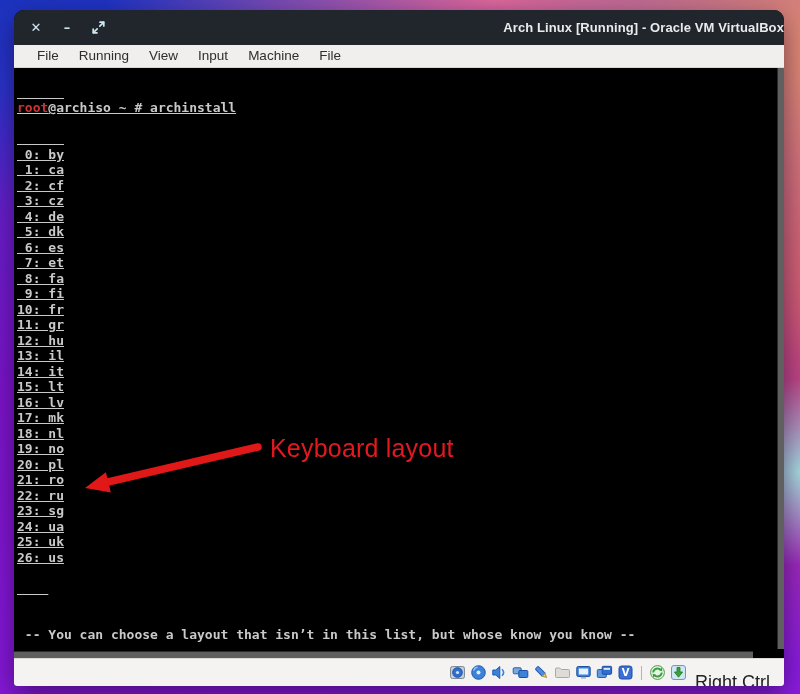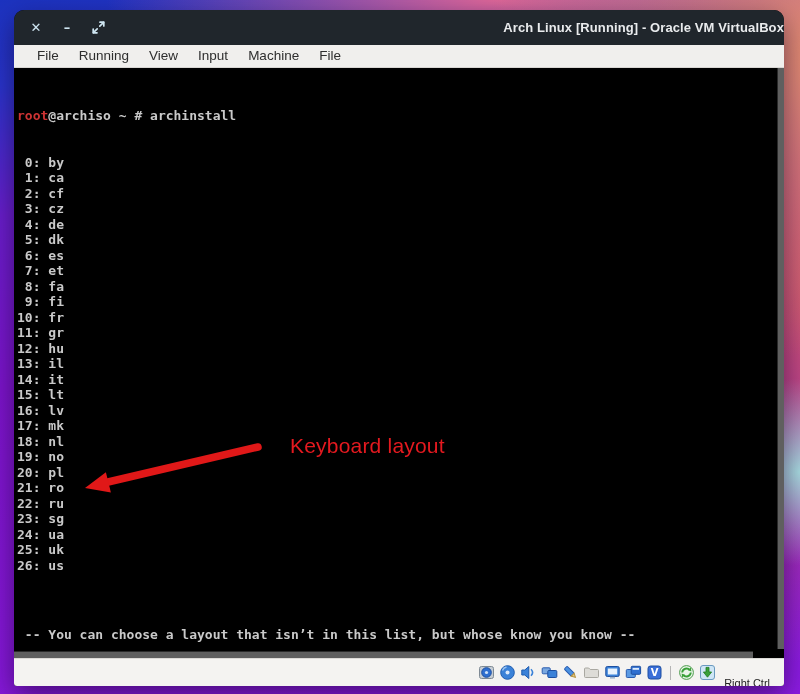--- a/index.html
+++ b/index.html
@@ -45,45 +45,45 @@
     padding:0 10px; font-size:13.5px; color:#2e2e2e; line-height:22px; cursor:default;
   }
   
   .terminal{
     position:relative; flex:1 1 auto; background:#000; overflow:hidden;
   }
   .term-text{
     font-family:"DejaVu Sans Mono", monospace; font-weight:bold;
     font-size:13px; line-height:15.5px; color:#c9c9c9; white-space:pre;
   }
-  #term-pre{ position:absolute; left:3px; top:9px; }
+  #term-pre{ position:absolute; left:3px; top:1px;text-decoration:underline; }
   #term-messages{ position:absolute; left:3px; top:528px; }
   .t-user{ color:#cc3333; }
   .v-scrollbar{
     position:absolute; top:0; right:0; width:7px; height:calc(100% - 9px);
     background:#5f5f5f; border-left:1px solid #2a2a2a;
   }
   .h-scrollbar{
     position:absolute; left:0; bottom:0; height:7px; width:739px;
     background:#5f5f5f; border-top:1px solid #2a2a2a;
   }
   .annotation-layer{ position:absolute; inset:0; pointer-events:none; }
   .annotation-label{
     position:absolute; left:256px; top:366px;
-    font-size:21px; font-weight:500; letter-spacing:.2px;margin-left:20px;
+    font-size:25px; font-weight:500; letter-spacing:.2px;
   }
   
   .statusbar{
     height:28px; background:#f4f3f1; flex:0 0 auto; border-top:1px solid #dcdad7;
     display:flex; align-items:center; justify-content:flex-end;
     gap:4px; padding-right:14px;
   }
   .status-icon{ width:17px; height:17px; display:block; }
   .status-sep{ width:1px; height:14px; background:#b4b4b4; margin:0 3px; }
-  .hostkey-label{ font-size:11px; color:#222; margin-left:4px;margin-top:20px; }
+  .hostkey-label{ font-size:18px; color:#222; margin-left:4px;margin-top:20px; }
 </style>
 </head>
 <body>
 
 <div class="vm-window">
 
   <div class="titlebar">
     <div class="win-title">Arch Linux [Running] - Oracle VM VirtualBox</div>
     <div class="win-controls">
       <div class="win-btn">

